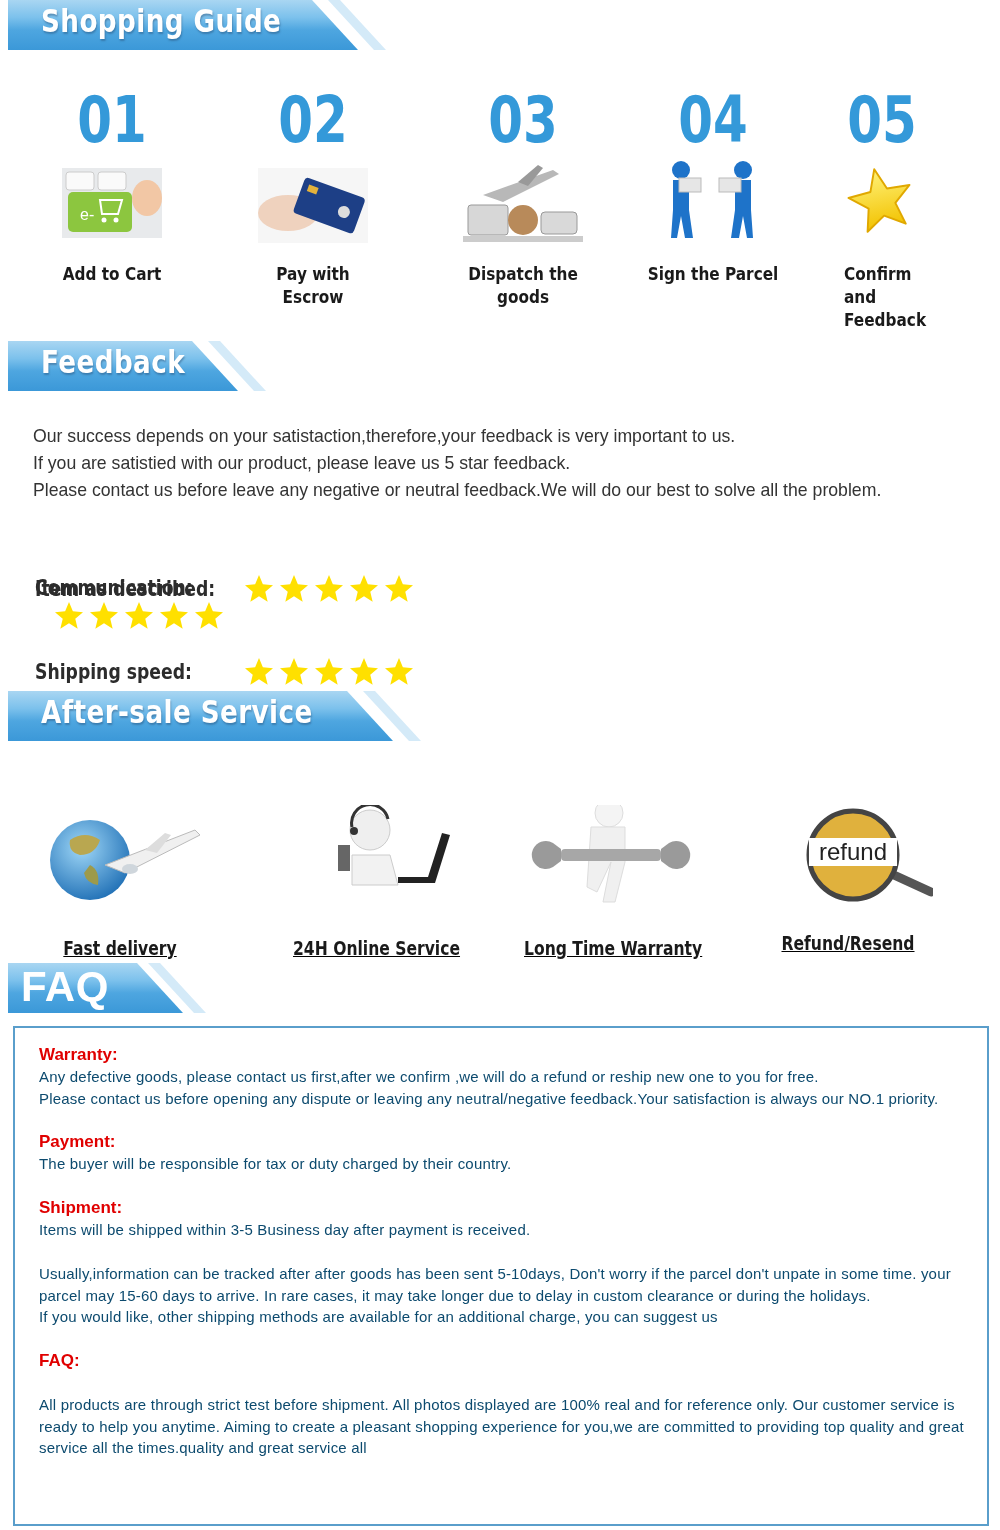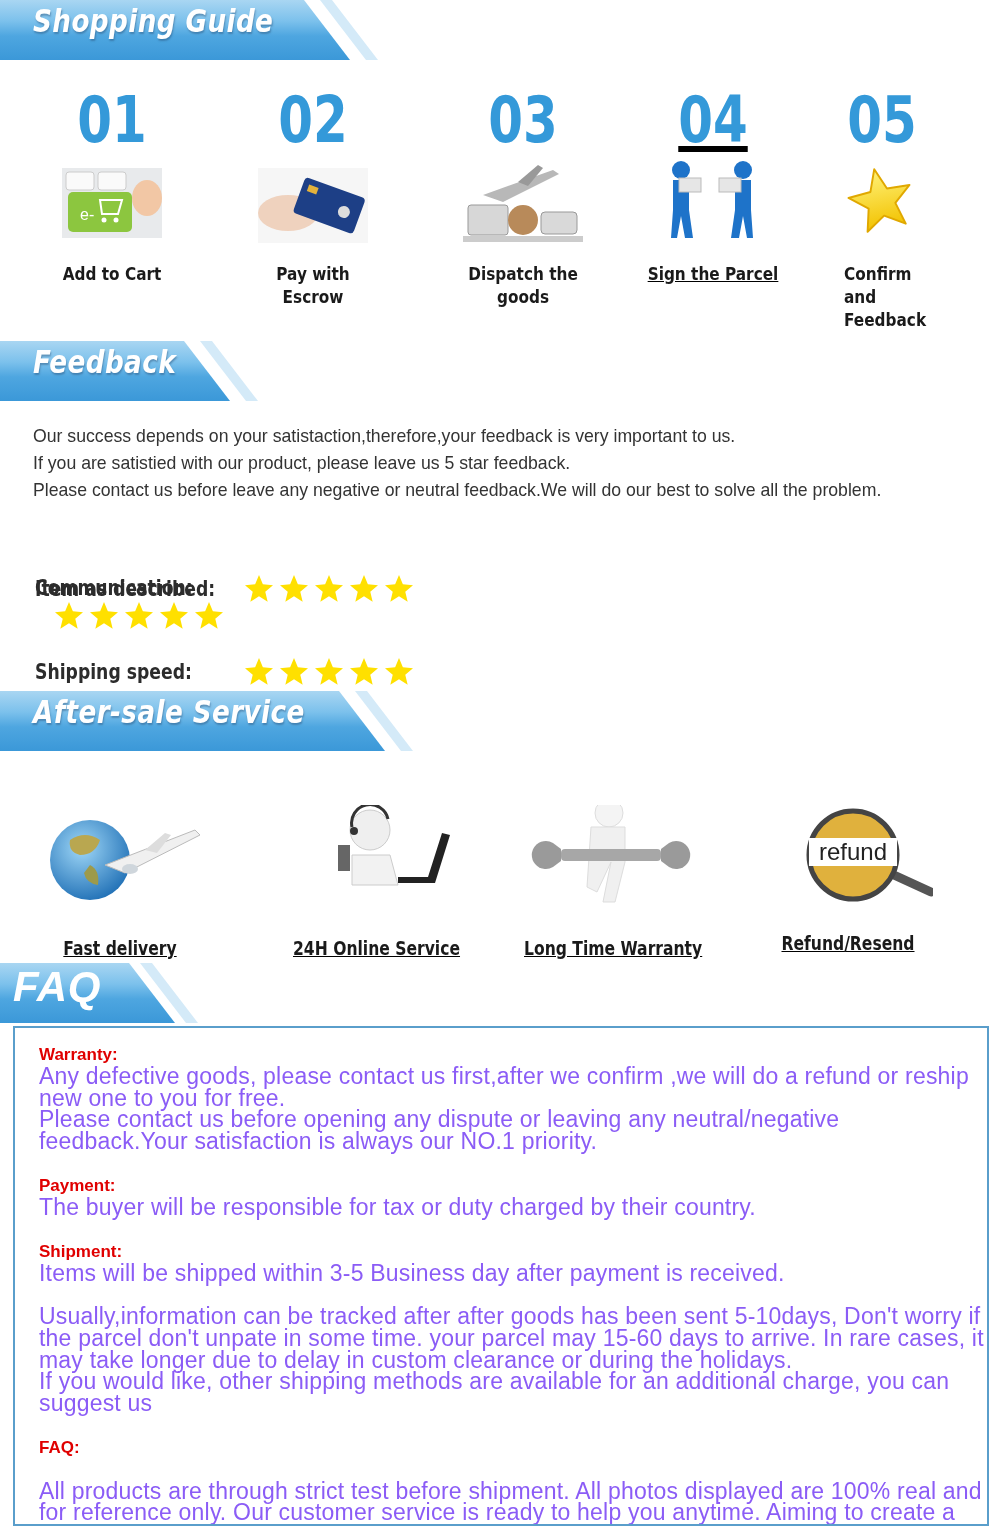--- a/index.html
+++ b/index.html
@@ -1,19 +1,19 @@
 <!DOCTYPE html>
 <html><head>
 <meta charset="utf-8">
 <style>
   * { box-sizing: border-box; margin: 0; padding: 0; }
   body { width: 1000px; height: 1530px; background: #ffffff; font-family: "Liberation Sans", sans-serif; position: relative; overflow: hidden; }
 
   
-  .banner { position: absolute; left: 0; height: 60px; font-style: italic; }
+  .banner { position: absolute; left: 8px; height: 50px; }
   .banner .shape {
     position: absolute; left: 0; top: 0; height: 100%;
     background: linear-gradient(to bottom, #a9d6f2 0%, #7cc1ec 35%, #4ea6e0 60%, #3b98d8 100%);
     clip-path: polygon(0 0, calc(100% - 46px) 0, 100% 100%, 0 100%);
   }
   .banner .edge {
     position: absolute; top: 0; height: 100%;
     background: #d4eaf8;
     clip-path: polygon(0 0, 12px 0, 58px 100%, 46px 100%);
   }
@@ -47,21 +47,21 @@
   .stars svg { width: 32px; height: 32px; }
 
   
   .service { position: absolute; width: 200px; text-align: center; text-decoration: underline; }
   .service-img { width: 170px; height: 110px; margin: 0 auto; position: relative; }
   .service-label { margin-top: 22px; font-family: "DejaVu Sans", sans-serif; font-weight: bold; font-size: 19px; color: #1a1a1a; transform: scaleX(0.82); white-space: nowrap; }
 
   
   .faq-box { position: absolute; left: 13px; top: 1026px; width: 976px; height: 500px; border: 2px solid #5a9ecb; padding: 16px 0 0 24px; overflow: hidden; }
   .faq-head { color: #e00000; font-weight: bold; font-size: 17px; line-height: 22px; font-family: "Liberation Sans", sans-serif; }
-  .faq-p { color: #8b5cf6; font-size: 23px; line-height: 21.7px; font-family: "Liberation Sans", sans-serif; letter-spacing: 0.2px; }
+  .faq-p { color: #0c4a6e; font-size: 15px; line-height: 21.7px; font-family: "Liberation Sans", sans-serif; letter-spacing: 0.2px; }
   .gap { height: 22px; }
 </style>
 </head>
 <body>
 
 <div class="banner" style="top:0; width:365px;">
   <div class="shape" style="width:350px;"></div>
   <div class="edge" style="left:320px; width:60px;"></div>
   <div class="title">Shopping Guide</div>
 </div>
@@ -108,21 +108,21 @@
       <path d="M55 22 L75 5 L80 8 L65 26 z" fill="#999"></path>
       <rect x="5" y="45" width="40" height="30" rx="3" fill="#d7d7d7" stroke="#999"></rect>
       <circle cx="60" cy="60" r="15" fill="#b88a5a"></circle>
       <rect x="78" y="52" width="36" height="22" rx="4" fill="#d9d9d9" stroke="#999"></rect>
       <rect x="0" y="76" width="120" height="6" fill="#ccc"></rect>
     </svg>
   </div>
   <div class="step-label">Dispatch the goods</div>
 </div>
 
-<div class="step" style="left:633px; top:88px;text-decoration:underline;">
+<div class="step" style="left:633px; top:88px;">
   <div class="step-num">04</div>
   <div class="step-img">
     <svg width="100" height="85" viewBox="0 0 100 85" style="position:absolute;left:5px;top:-10px;">
       <circle cx="18" cy="12" r="9" fill="#1e73c9"></circle>
       <path d="M10 22 h16 v30 l4 28 h-8 l-4-22 l-4 22 h-6 l2-28 z" fill="#1e73c9"></path>
       <rect x="16" y="20" width="22" height="14" fill="#e6e6e6" stroke="#bbb"></rect>
       <circle cx="80" cy="12" r="9" fill="#1e73c9"></circle>
       <path d="M72 22 h16 v30 l2 28 h-6 l-4-22 l-4 22 h-8 l4-28 z" fill="#1e73c9"></path>
       <rect x="56" y="20" width="22" height="14" fill="#e6e6e6" stroke="#bbb"></rect>
     </svg>

